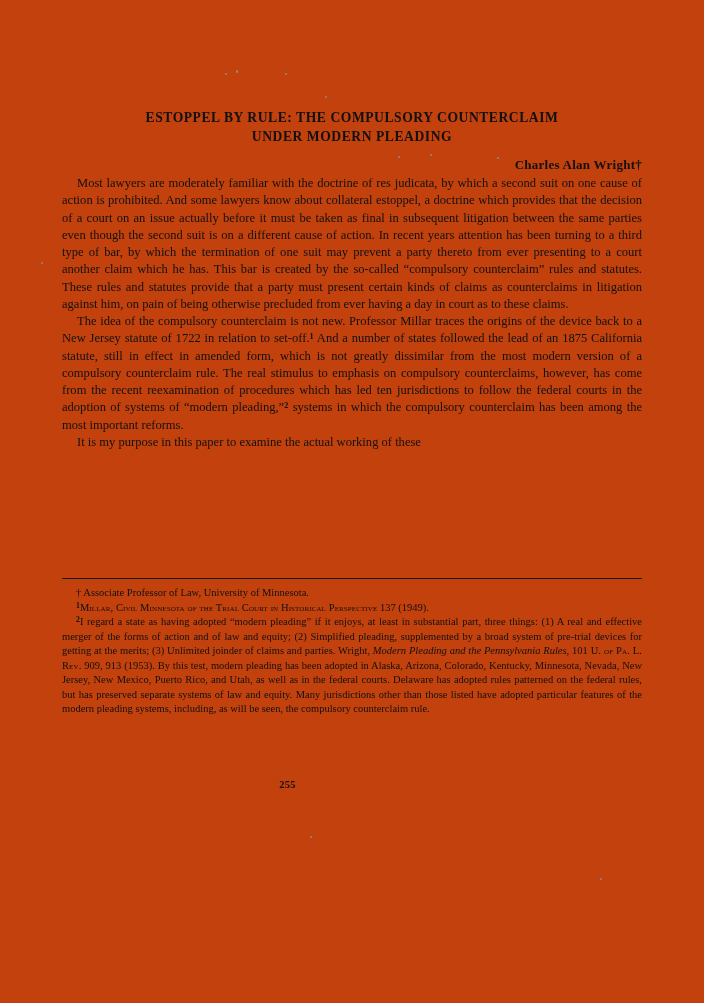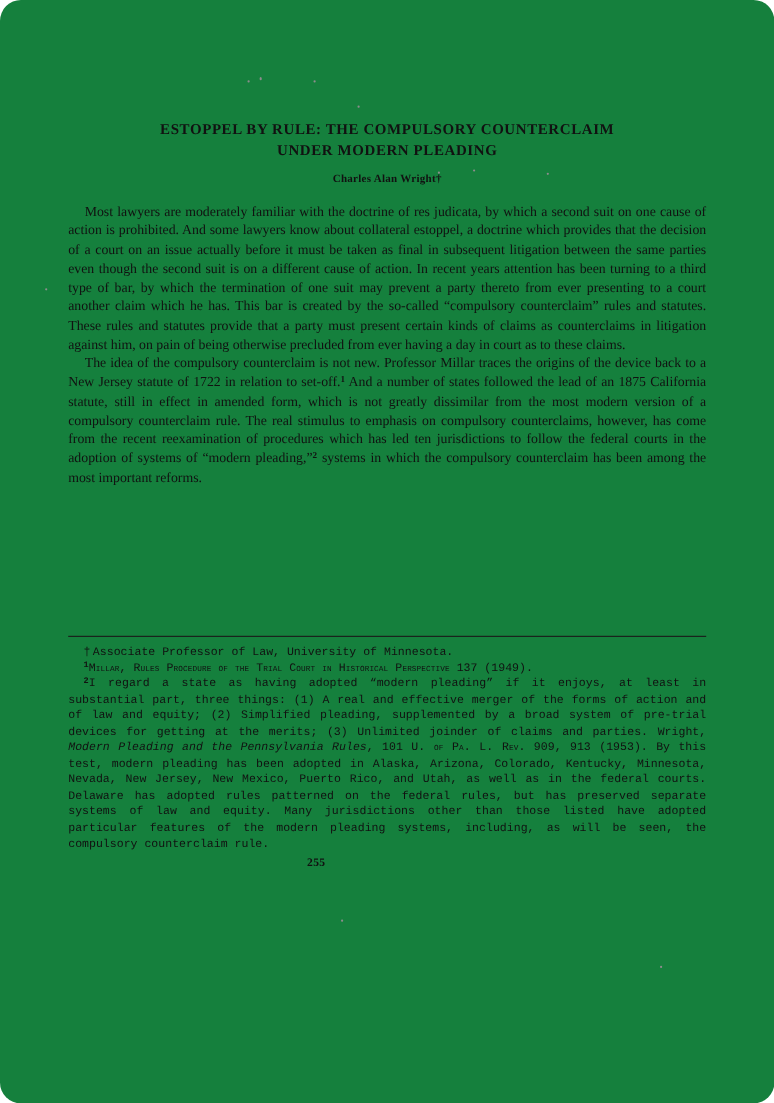--- a/index.html
+++ b/index.html
@@ -14,22 +14,21 @@
     color: #111111;
     position: relative;
     overflow: hidden;
   }
 
   .page {
     position: absolute;
     left: 0; top: 0;
     width: 704px;
     height: 1003px;
-    background: #15803d;
-    border-radius: 19px;
+    background: #c2410c;
   }
 
   
   .column {
     position: absolute;
     left: 62px;
     top: 108px;
     width: 580px;
   }
 
@@ -43,26 +42,26 @@
     margin: 0;
   }
   .title-line-1 {
     display: block;
     text-align: center;
   }
   .title-line-2 {
     display: block;
   }
   .byline {
-    text-align: center;
-    font-weight: bold;
-    font-size: 10px;
+    text-align: right;
+    font-weight: bold;
+    font-size: 13px;
     letter-spacing: 0.25px;
     margin-top: 11px;
-    margin-bottom: 16px;
+    margin-bottom: 2px;
   }
 
   
   .body-text {
     font-size: 12.55px;
     line-height: 17.25px;
     text-align: justify;
     text-align-last: left;
     margin: 0;
     -webkit-hyphens: none;
@@ -97,21 +96,20 @@
     left: 62px;
     top: 586px;
     width: 580px;
   }
   .fn {
     font-size: 10.5px;
     line-height: 14.55px;
     text-align: justify;
     text-align-last: left;
     margin: 0;
-    font-family: Liberation Mono, monospace;
   }
   .fn + .fn {
     margin-top: 0px;
   }
   .fn-indent {
     display: inline-block;
     width: 14px;
   }
   .fn-marker {
     font-size: 0.74em;
@@ -173,30 +171,31 @@
       <span class="title-line-1">ESTOPPEL BY RULE:  THE COMPULSORY COUNTERCLAIM</span>
       <span class="title-line-2">UNDER MODERN PLEADING</span>
     </h1>
 
     <div class="byline">Charles Alan Wright†</div>
 
     <p class="body-text first"><span class="para-indent"></span><span>Most lawyers are moderately familiar with the doctrine of res judicata, by which a second suit on one cause of action is prohibited. And some lawyers know about collateral estoppel, a doctrine which provides that the decision of a court on an issue actually before it must be taken as final in subsequent litigation between the same parties even though the second suit is on a different cause of action. In recent years attention has been turning to a third type of bar, by which the termination of one suit may prevent a party thereto from ever presenting to a court another claim which he has. This bar is created by the so-called “compulsory counterclaim” rules and statutes. These rules and statutes provide that a party must present certain kinds of claims as counterclaims in litigation against him, on pain of being otherwise precluded from ever having a day in court as to these claims.</span></p>
 
     <p class="body-text"><span class="para-indent"></span><span>The idea of the compulsory counterclaim is not new. Professor Millar traces the origins of the device back to a New Jersey statute of 1722 in relation to set-off.</span><sup>1</sup><span> And a number of states followed the lead of an 1875 California statute, still in effect in amended form, which is not greatly dissimilar from the most modern version of a compulsory counterclaim rule. The real stimulus to emphasis on compulsory counterclaims, however, has come from the recent reexamination of procedures which has led ten jurisdictions to follow the federal courts in the adoption of systems of “modern pleading,”</span><sup>2</sup><span> systems in which the compulsory counterclaim has been among the most important reforms.</span></p>
 
+    <p class="body-text"><span class="para-indent"></span><span>It is my purpose in this paper to examine the actual working of these</span></p>
 
   </div>
 
   <div class="fn-rule"></div>
 
   <div class="footnotes">
 
     <p class="fn"><span class="fn-indent"></span><span class="dagger">†</span> <span>Associate Professor of Law, University of Minnesota.</span></p>
 
-    <p class="fn"><span class="fn-indent"></span><span class="fn-marker">1</span><span class="smallcaps">Millar, Rules Procedure of the Trial Court in Historical Perspective</span><span> 137 (1949).</span></p>
+    <p class="fn"><span class="fn-indent"></span><span class="fn-marker">1</span><span class="smallcaps">Millar, Civil Minnesota of the Trial Court in Historical Perspective</span><span> 137 (1949).</span></p>
 
     <p class="fn"><span class="fn-indent"></span><span class="fn-marker">2</span><span>I regard a state as having adopted “modern pleading” if it enjoys, at least in substantial part, three things:  (1) A real and effective merger of the forms of action and of law and equity; (2) Simplified pleading, supplemented by a broad system of pre-trial devices for getting at the merits; (3) Unlimited joinder of claims and parties. Wright, </span><span class="ital">Modern Pleading and the Pennsylvania Rules</span><span>, 101 </span><span class="smallcaps">U. of Pa. L. Rev.</span><span> 909, 913 (1953). By this test, modern pleading has been adopted in Alaska, Arizona, Colorado, Kentucky, Minnesota, Nevada, New Jersey, New Mexico, Puerto Rico, and Utah, as well as in the federal courts. Delaware has adopted rules patterned on the federal rules, but has preserved separate systems of law and equity. Many jurisdictions other than those listed have adopted particular features of the modern pleading systems, including, as will be seen, the compulsory counterclaim rule.</span></p>
 
   </div>
 
   <div class="folio">255</div>
 
 </div>
 
 </body></html>

